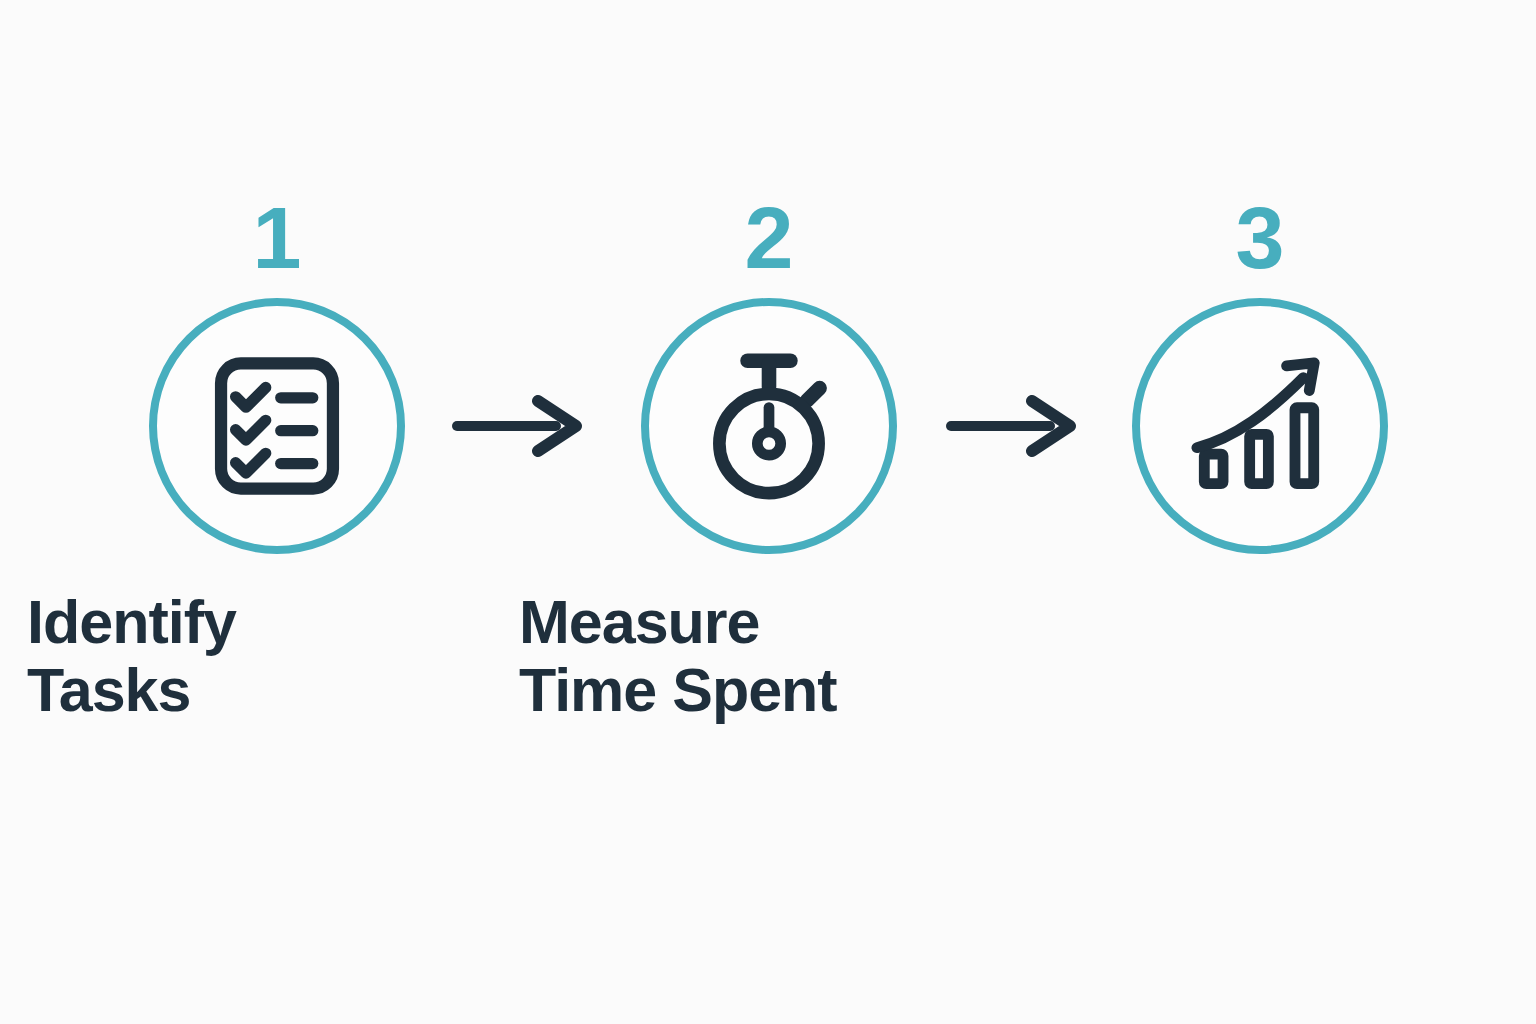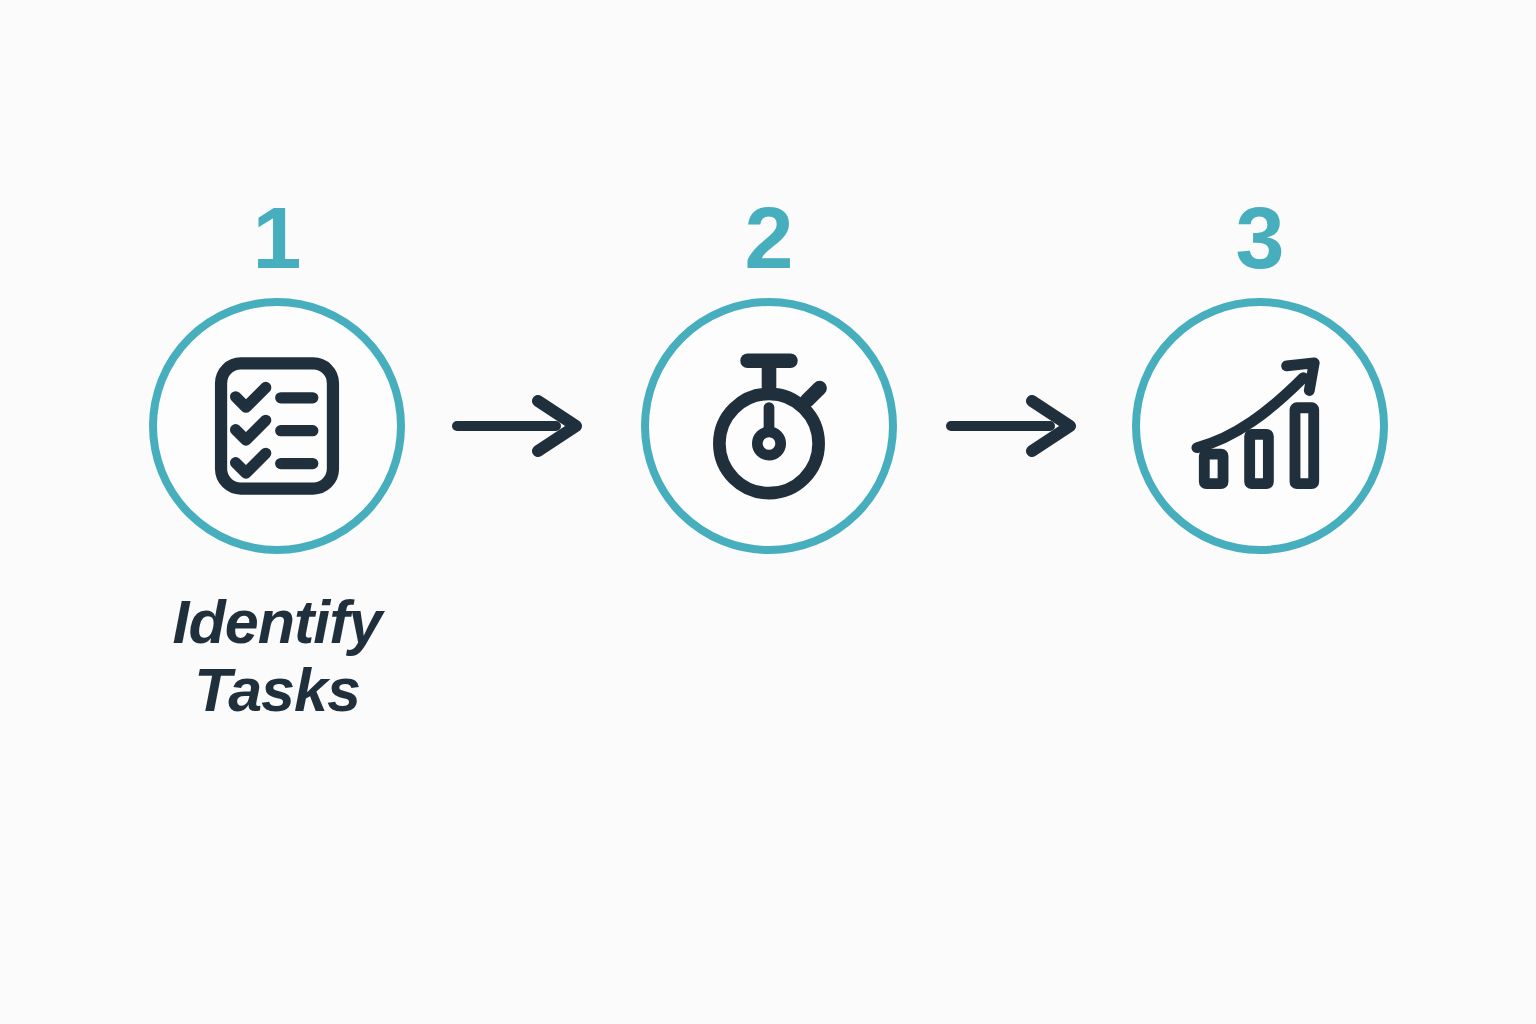--- a/index.html
+++ b/index.html
@@ -49,28 +49,27 @@
     background: #fdfdfd;
     display: flex;
     align-items: center;
     justify-content: center;
   }
   .step-label {
     position: absolute;
     top: 588px;
     left: -20px;
     width: 500px;
-    text-align: center;
+    text-align: left;
     font-size: 61px;
     line-height: 1.12;
     font-weight: 700;
     letter-spacing: -1px;
     color: #1f2f3c;
     white-space: pre-line;
-    font-style: italic;
   }
   .flow-arrow {
     position: absolute;
     top: 394px;
   }
   .flow-arrow.a1 { left: 452px; }
   .flow-arrow.a2 { left: 946px; }
   svg { display: block; }
 </style>
 </head>
@@ -109,20 +108,22 @@
     <div class="step-circle">
       <svg width="146" height="148" viewBox="0 0 150 152" fill="none" stroke="#1f2f3c" stroke-linecap="round" stroke-linejoin="round">
         <path d="M53 9 H97" stroke-width="15"></path>
         <path d="M75 12 V36" stroke-width="15"></path>
         <path d="M114 50 L127 37" stroke-width="15"></path>
         <circle cx="75" cy="94" r="51" stroke-width="13"></circle>
         <path d="M75 57 V80" stroke-width="11"></path>
         <circle cx="75" cy="94" r="12" stroke-width="11"></circle>
       </svg>
     </div>
+    <div class="step-label">Measure
+Time Spent</div>
   </div>
 
   <div class="flow-arrow a2">
     <svg width="132" height="64" viewBox="0 0 132 64" fill="none" stroke="#1f2f3c" stroke-linecap="round" stroke-linejoin="round">
       <path d="M5 32 H104" stroke-width="10"></path>
       <path d="M86 7 L124 32 L86 57" stroke-width="12"></path>
     </svg>
   </div>
 
   <div class="step s3">

